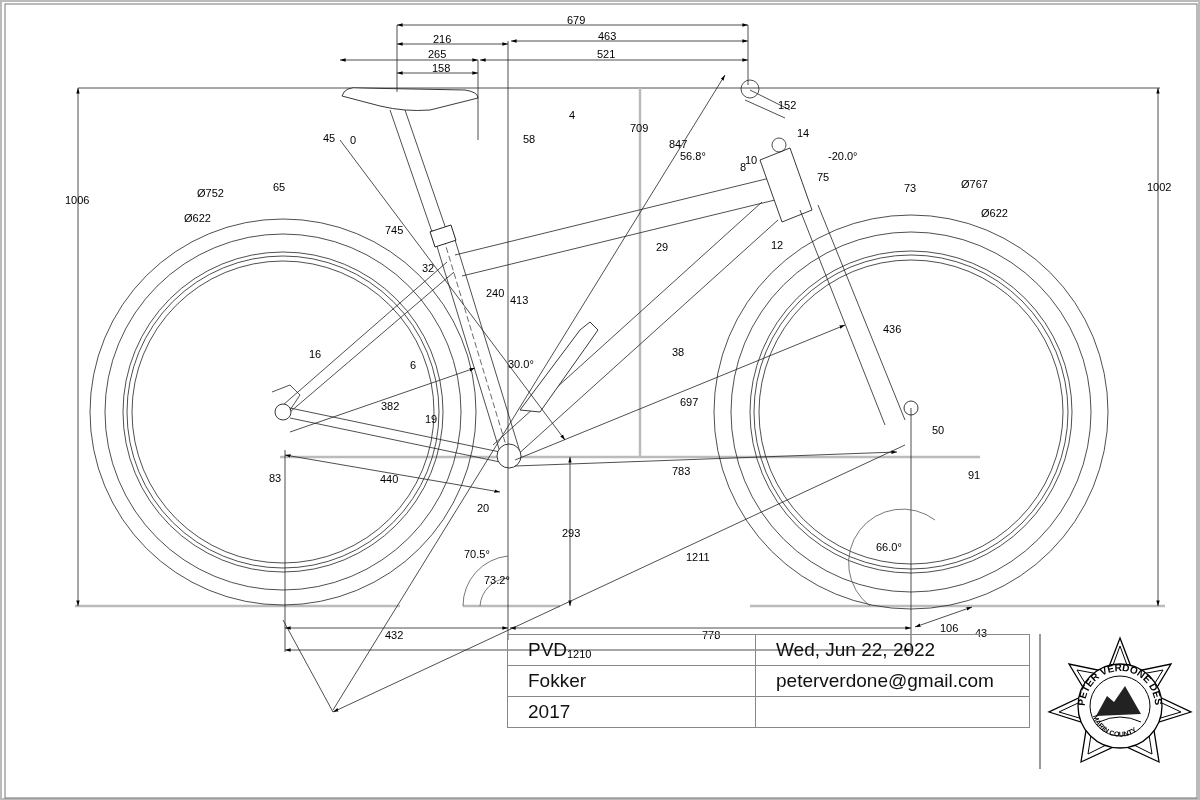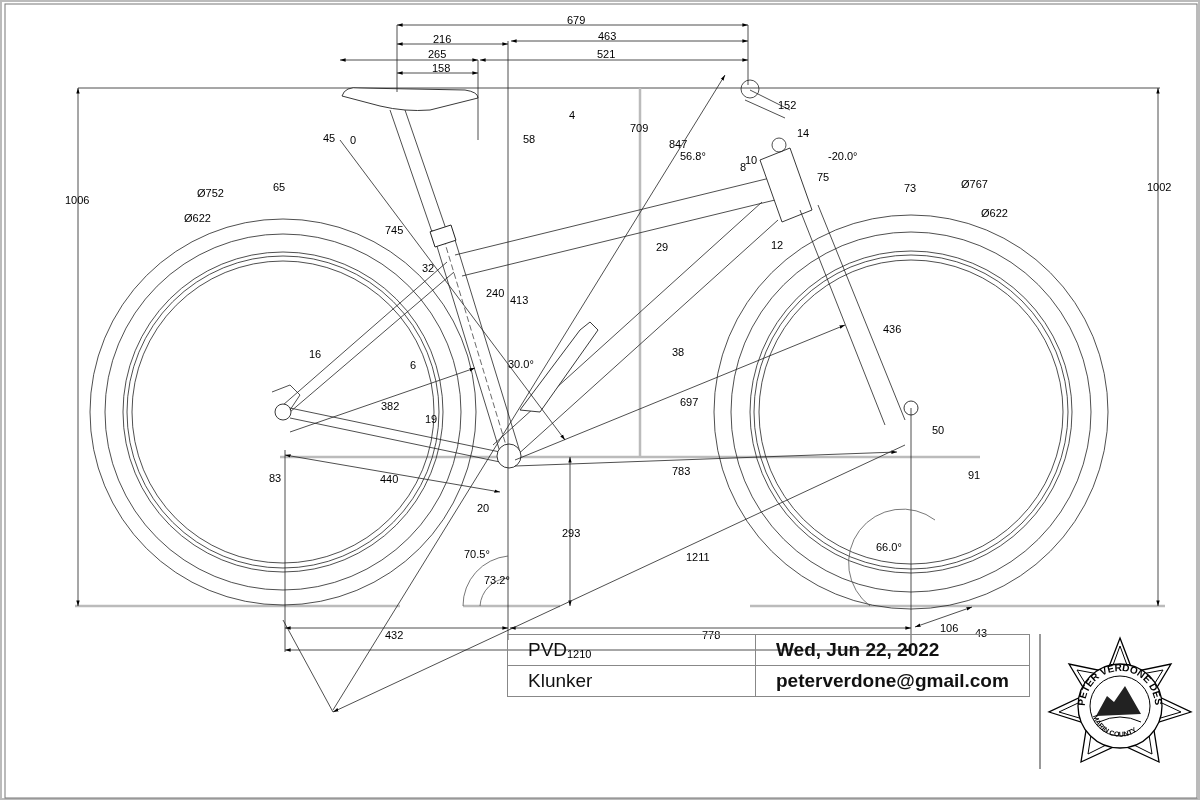--- a/index.html
+++ b/index.html
@@ -9,21 +9,21 @@
   .dim { font-size:11px; }
   .ln { stroke:#222; stroke-width:0.8; fill:none; }
   .lng { stroke:#bbb; stroke-width:2.5; fill:none; }
   .lnm { stroke:#555; stroke-width:0.8; fill:none; }
   .tube { stroke:#222; stroke-width:0.9; fill:#fff; }
   .dash { stroke:#444; stroke-width:0.8; stroke-dasharray:6 3; fill:none; }
   #titleblock { position:absolute; left:507px; top:634px; width:690px; height:135px; }
   .tb-table { position:absolute; left:0; top:0; border-collapse:collapse; }
   .tb-table td { border:1px solid #888; height:30px; padding:0 0 0 20px; font-size:19px; color:#111; white-space:nowrap; }
   .c1 { width:227px; }
-  .c2 { width:253px;font-weight:bold; }
+  .c2 { width:253px; }
   #logo-cell { position:absolute; left:532px; top:0; width:158px; height:135px; border-left:2px solid #999; }
 </style>
 </head>
 <body>
 
 <div id="sheet">
 <svg width="1200" height="800" viewBox="0 0 1200 800">
   <defs>
     <marker id="ar" viewBox="0 0 10 10" refX="10" refY="5" markerWidth="7" markerHeight="7" orient="auto-start-reverse">
       <path d="M0,2 L10,5 L0,8 z" fill="#000"></path>
@@ -197,22 +197,26 @@
 </svg>
 
 <div id="titleblock">
   <table class="tb-table">
     <tbody>
           <tr>
       <td class="c1">PVD</td>
       <td class="c2">Wed, Jun 22, 2022</td>
     </tr>
     <tr>
-      <td class="c1">Klunker</td>
+      <td class="c1">Fokker</td>
       <td class="c2">peterverdone@gmail.com</td>
+    </tr>
+    <tr>
+      <td class="c1">2017</td>
+      <td class="c2"></td>
     </tr>
   </tbody>
       </table>
   <div id="logo-cell">
     <svg width="158" height="135" viewBox="0 0 158 135">
       <defs>
         <path id="arcTop" d="M44,72 A35,35 0 0 1 114,72"></path>
         <path id="arcBot" d="M52,82 A28,28 0 0 0 106,82"></path>
       </defs>
       <polygon points="79,4 92,38 130,30 112,60 150,78 112,90 118,128 79,110 40,128 46,90 8,78 46,60 28,30 66,38" fill="#fff" stroke="#000" stroke-width="1.3"></polygon>

